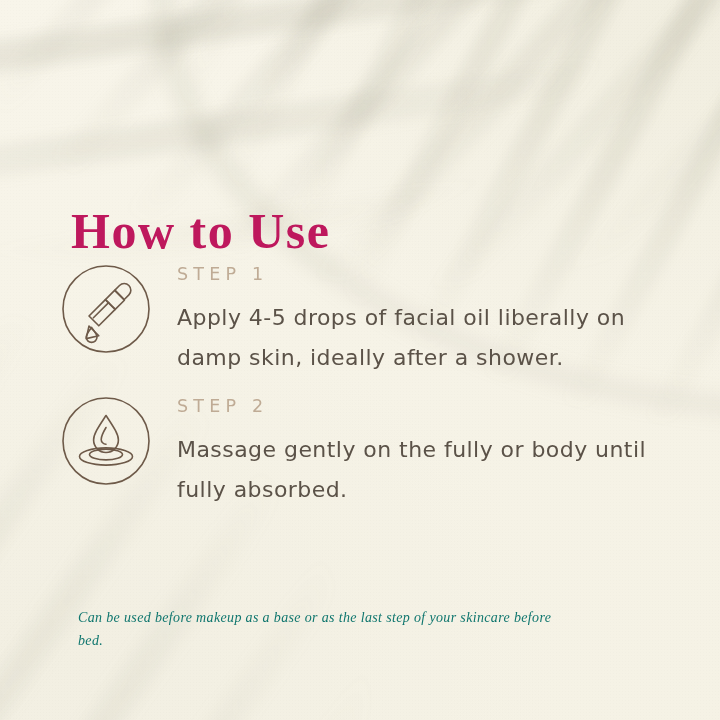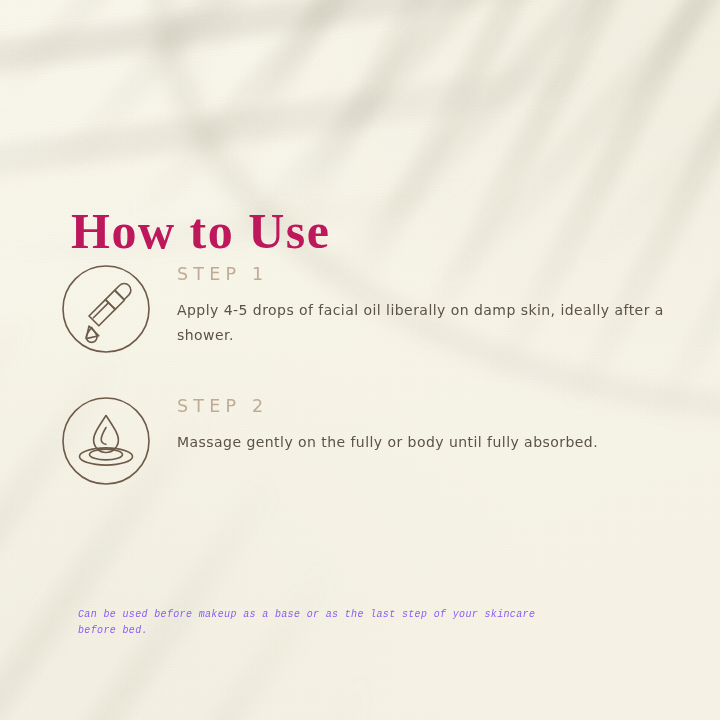--- a/index.html
+++ b/index.html
@@ -183,39 +183,39 @@
     font-family: "DejaVu Sans", "Liberation Sans", sans-serif;
     font-size: 17.5px;
     letter-spacing: 5.2px;
     color: #bfab95;
     margin: 0 0 14px 0;
     white-space: nowrap;
   }
 
   .step-body {
     font-family: "DejaVu Sans", "Liberation Sans", sans-serif;
-    font-size: 14px;
+    font-size: 22px;
     line-height: 1.82;
     letter-spacing: 0.45px;
     color: #5b5248;
     margin: 0;
     max-width: 505px;
   }
 
   .footer-note {
     position: absolute;
     left: 78px;
     top: 607px;
     width: 500px;
-    font-family: Liberation Mono, monospace;
+    font-family: Liberation Serif, serif;
     font-style: italic;
-    font-size: 10px;
+    font-size: 14px;
     line-height: 1.62;
     letter-spacing: 0.35px;
-    color: #8b5cf6;
+    color: #0f766e;
     margin: 0;
   }
 </style>
 </head>
 <body>
 
 <div id="poster">
 
   <div class="bg-base"></div>
   <div class="shadow-layer fronds-tr"></div>

